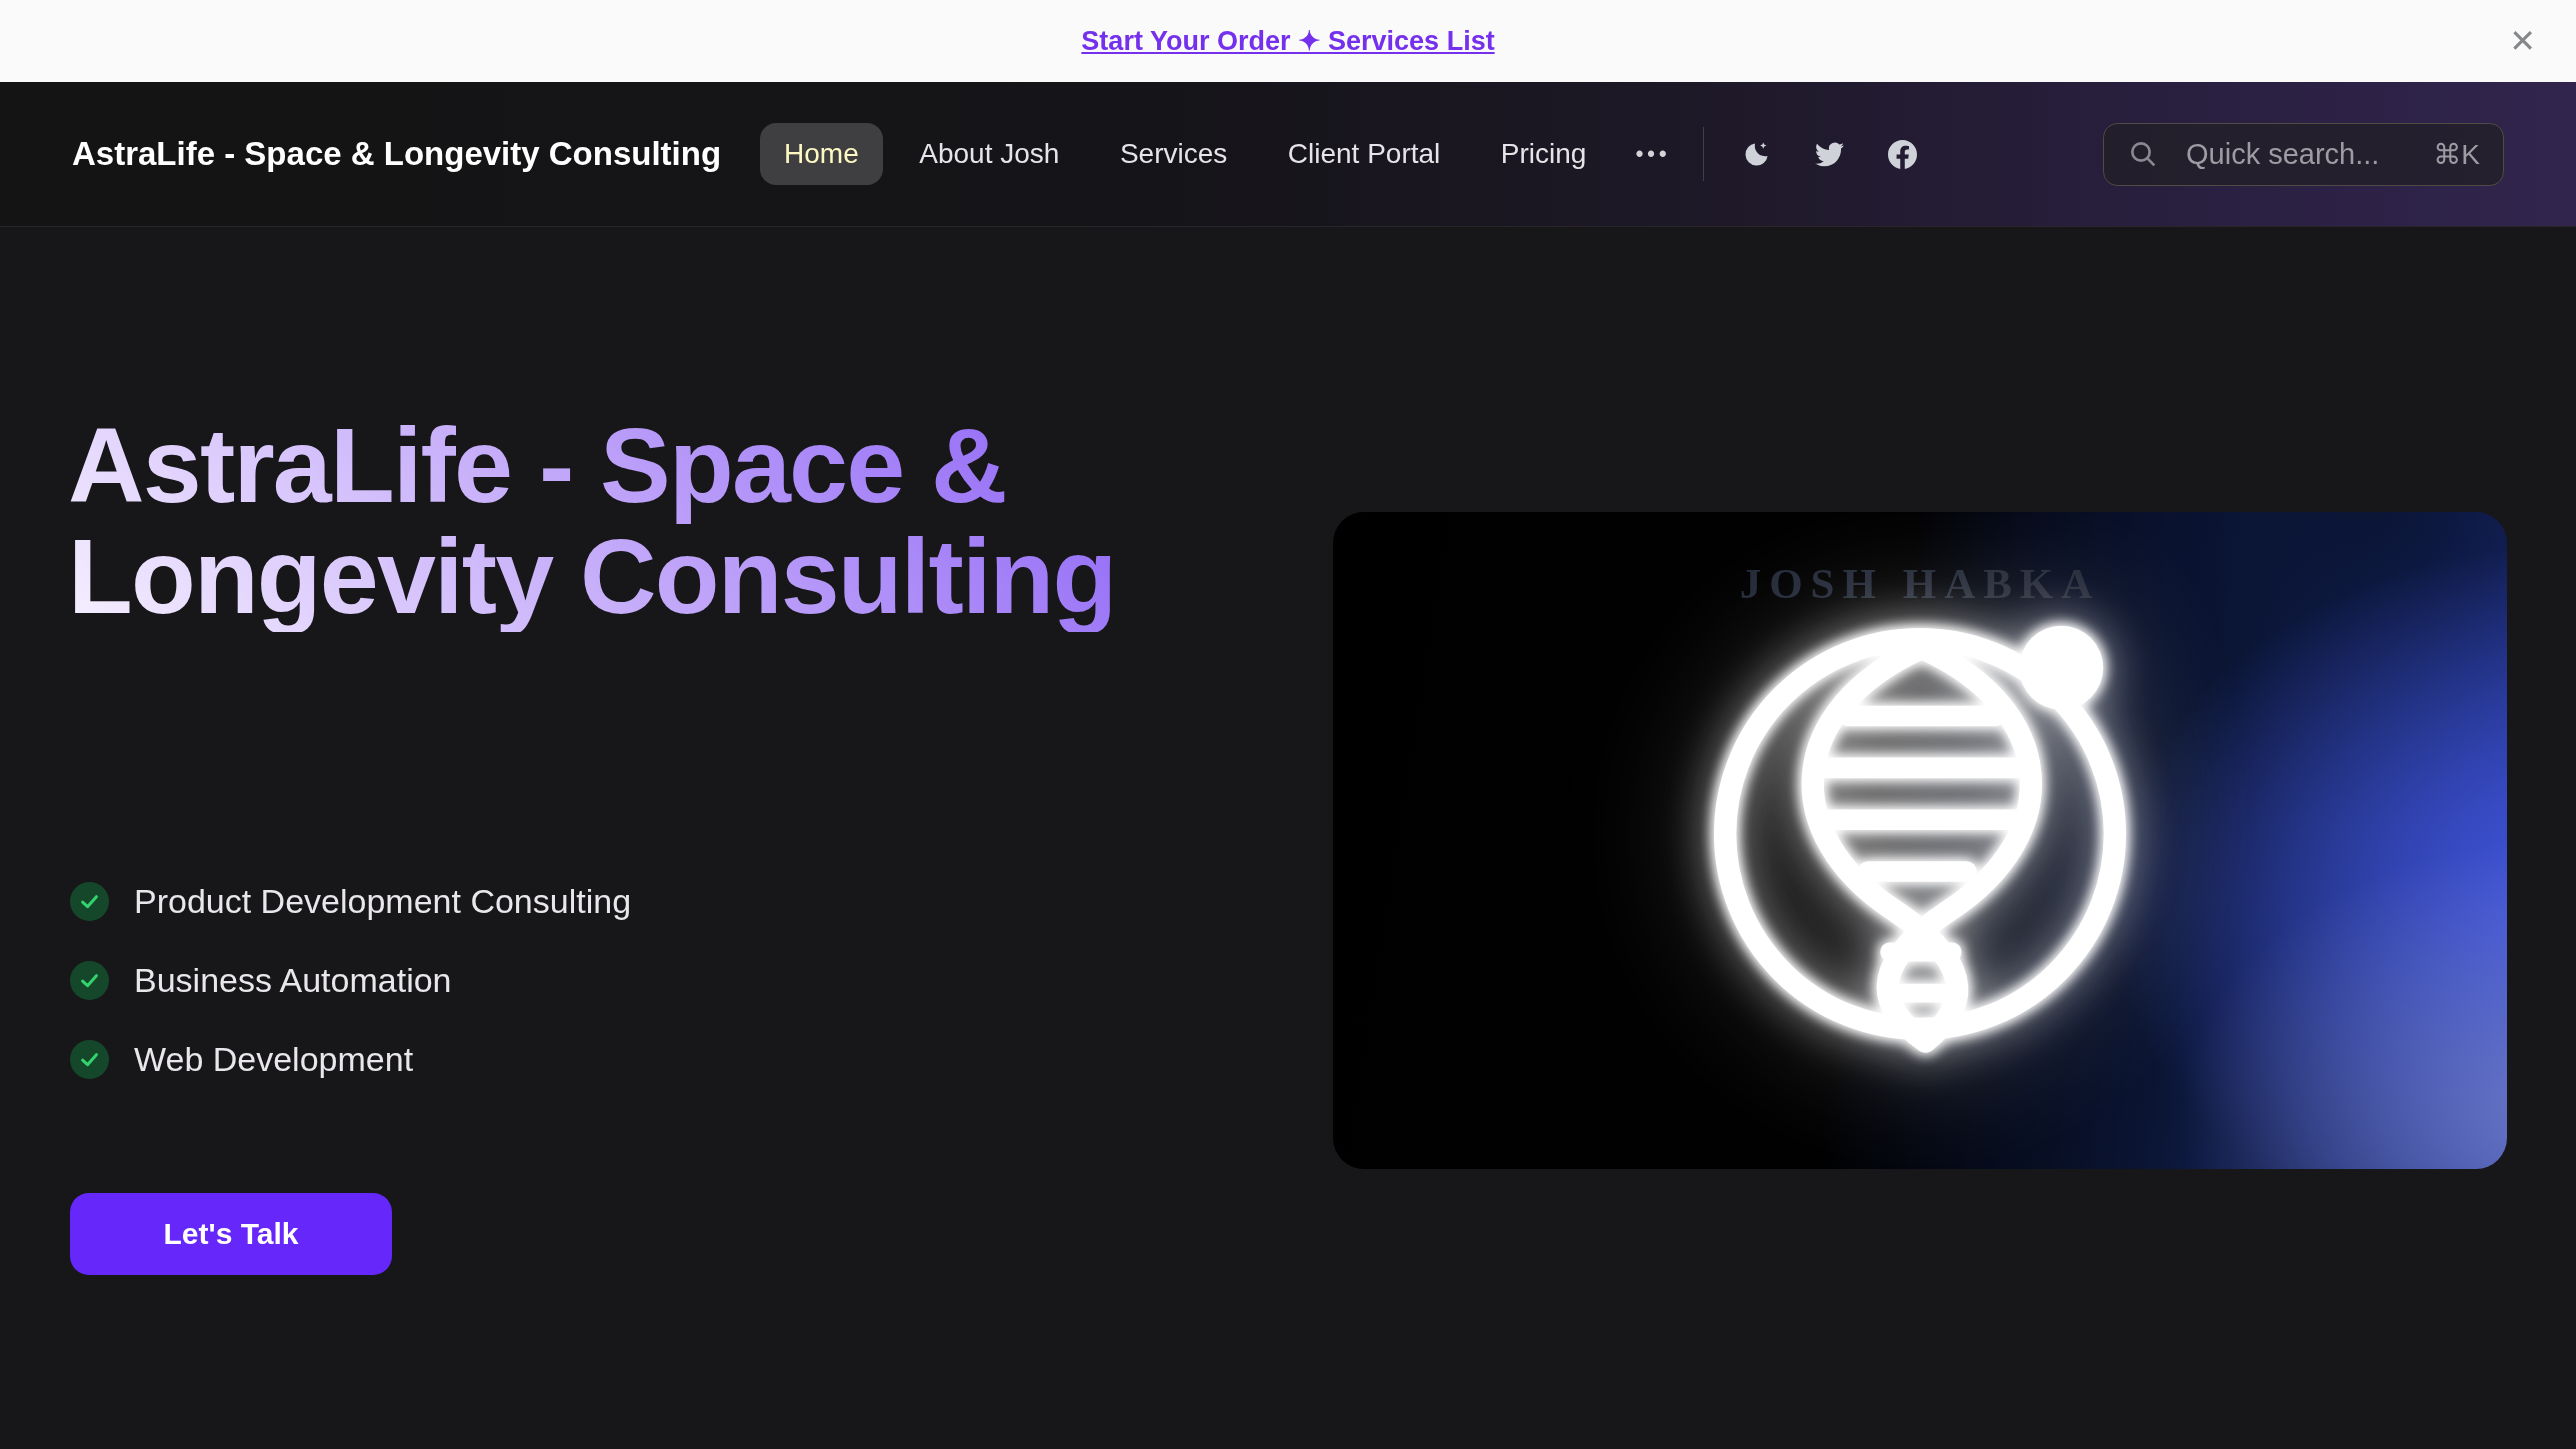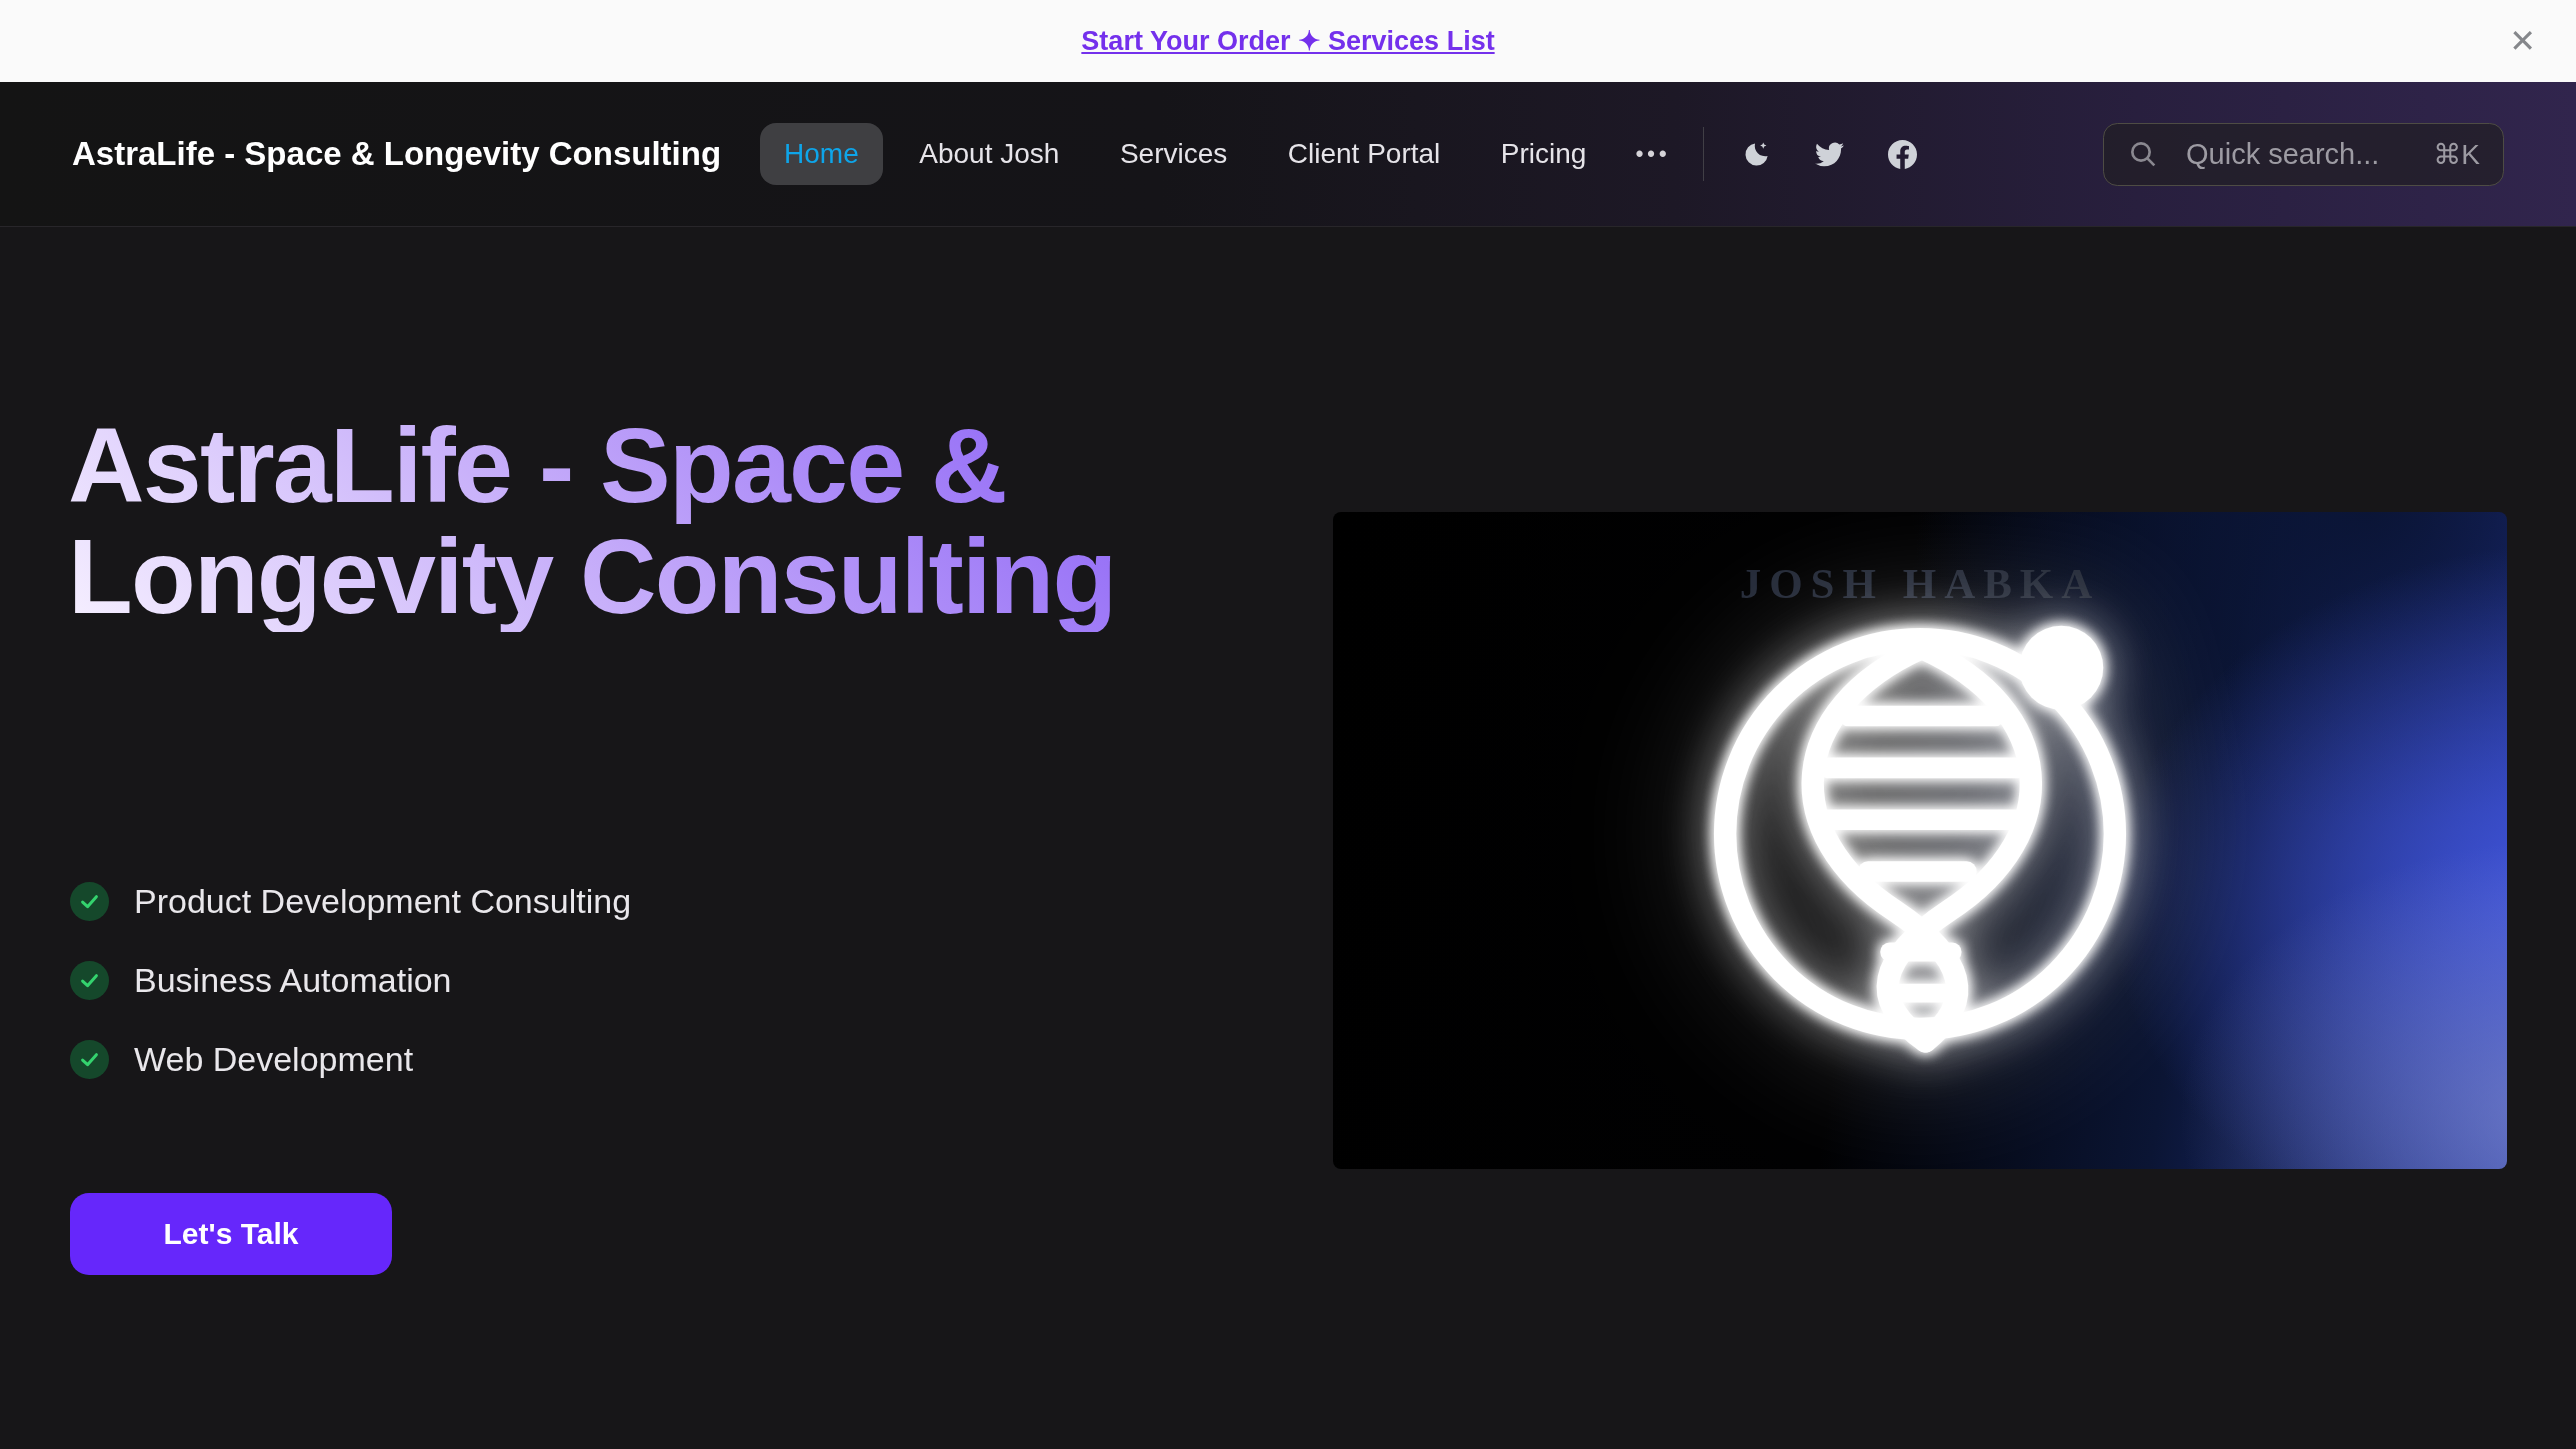--- a/index.html
+++ b/index.html
@@ -13,21 +13,21 @@
   .banner-close{position:absolute;right:34px;top:50%;transform:translateY(-50%);
           border:none;background:transparent;font-size:32px;color:#85878b;cursor:pointer;line-height:1;}
 
   
   .nav{position:absolute;top:82px;left:0;width:2576px;height:145px;box-sizing:border-box;
        display:flex;align-items:center;padding:0 72px;border-bottom:1.8px solid #28262a;
        background:linear-gradient(90deg,#141414 0%,#151418 45%,#1d1826 65%,#281f3e 83%,#31254d 100%);}
   .site-title{font-size:33px;font-weight:bold;color:#ffffff;white-space:nowrap;cursor:pointer;}
   .nav-links{display:flex;align-items:center;gap:12.5px;margin-left:39px;}
   .nav-link{font-size:28px;color:#e6e4e9;padding:15px 24px;border-radius:16px;white-space:nowrap;cursor:pointer;text-decoration:none;}
-  .nav-link.active{background:#3f3f42;color:#0ea5e9;}
+  .nav-link.active{background:#3f3f42;color:#fef9c3;}
   .nav-more{border:none;background:transparent;color:#d5d3d8;font-size:23px;letter-spacing:3.6px;
             padding:9px 12.5px;cursor:pointer;}
   .nav-sep{width:1.8px;height:54px;background:#413f46;margin:0 32px 0 19.7px;}
   .nav-icons{display:flex;align-items:center;gap:32px;}
   .icon-btn{width:41px;height:41px;display:flex;align-items:center;justify-content:center;
             background:transparent;border:none;cursor:pointer;color:#cfd2d8;}
   .icon-btn svg{width:39px;height:39px;fill:#cfd2d8;}
   .search{margin-left:auto;width:401px;height:63px;box-sizing:border-box;border:1.8px solid #4e4c44;
           border-radius:14.3px;background:rgba(33,31,36,.72);display:flex;align-items:center;
           padding:0 23px;gap:25px;}
@@ -50,21 +50,21 @@
   .check-circle{width:39px;height:39px;border-radius:50%;background:#15482b;flex:none;
       display:flex;align-items:center;justify-content:center;}
   .check-circle svg{width:23px;height:23px;fill:none;stroke:#34d36e;stroke-width:2.6;
       stroke-linecap:round;stroke-linejoin:round;}
   .check-label{font-size:34px;color:#e9e7eb;}
   .cta{position:absolute;left:70px;top:1193px;width:322px;height:82px;border:none;cursor:pointer;
       border-radius:19px;background:#6627fb;color:#ffffff;font-family:"Liberation Sans",sans-serif;
       font-size:30px;font-weight:bold;}
 
   
-  .card{position:absolute;left:1333px;top:512px;width:1174px;height:657px;border-radius:8px;
+  .card{position:absolute;left:1333px;top:512px;width:1174px;height:657px;border-radius:31px;
       overflow:hidden;
       background:
         radial-gradient(680px 501px at 104% 92%, rgba(150,158,205,.55) 0%, rgba(150,158,205,0) 55%),
         radial-gradient(805px 626px at 106% 60%, #4256dd 0%, rgba(66,86,221,0) 58%),
         radial-gradient(733px 501px at 88% 0%, rgba(10,20,52,.95) 0%, rgba(10,20,52,0) 62%),
         linear-gradient(99deg,#000000 0%,#010102 46%,#0b1534 72%,#2438a0 100%);}
   .watermark{position:absolute;top:47px;left:0;width:100%;text-align:center;
       font-family:"Liberation Serif",serif;font-size:43px;font-weight:600;letter-spacing:8px;
       color:#242a38;}
   .dna{position:absolute;left:292px;top:18px;width:590px;height:608px;

